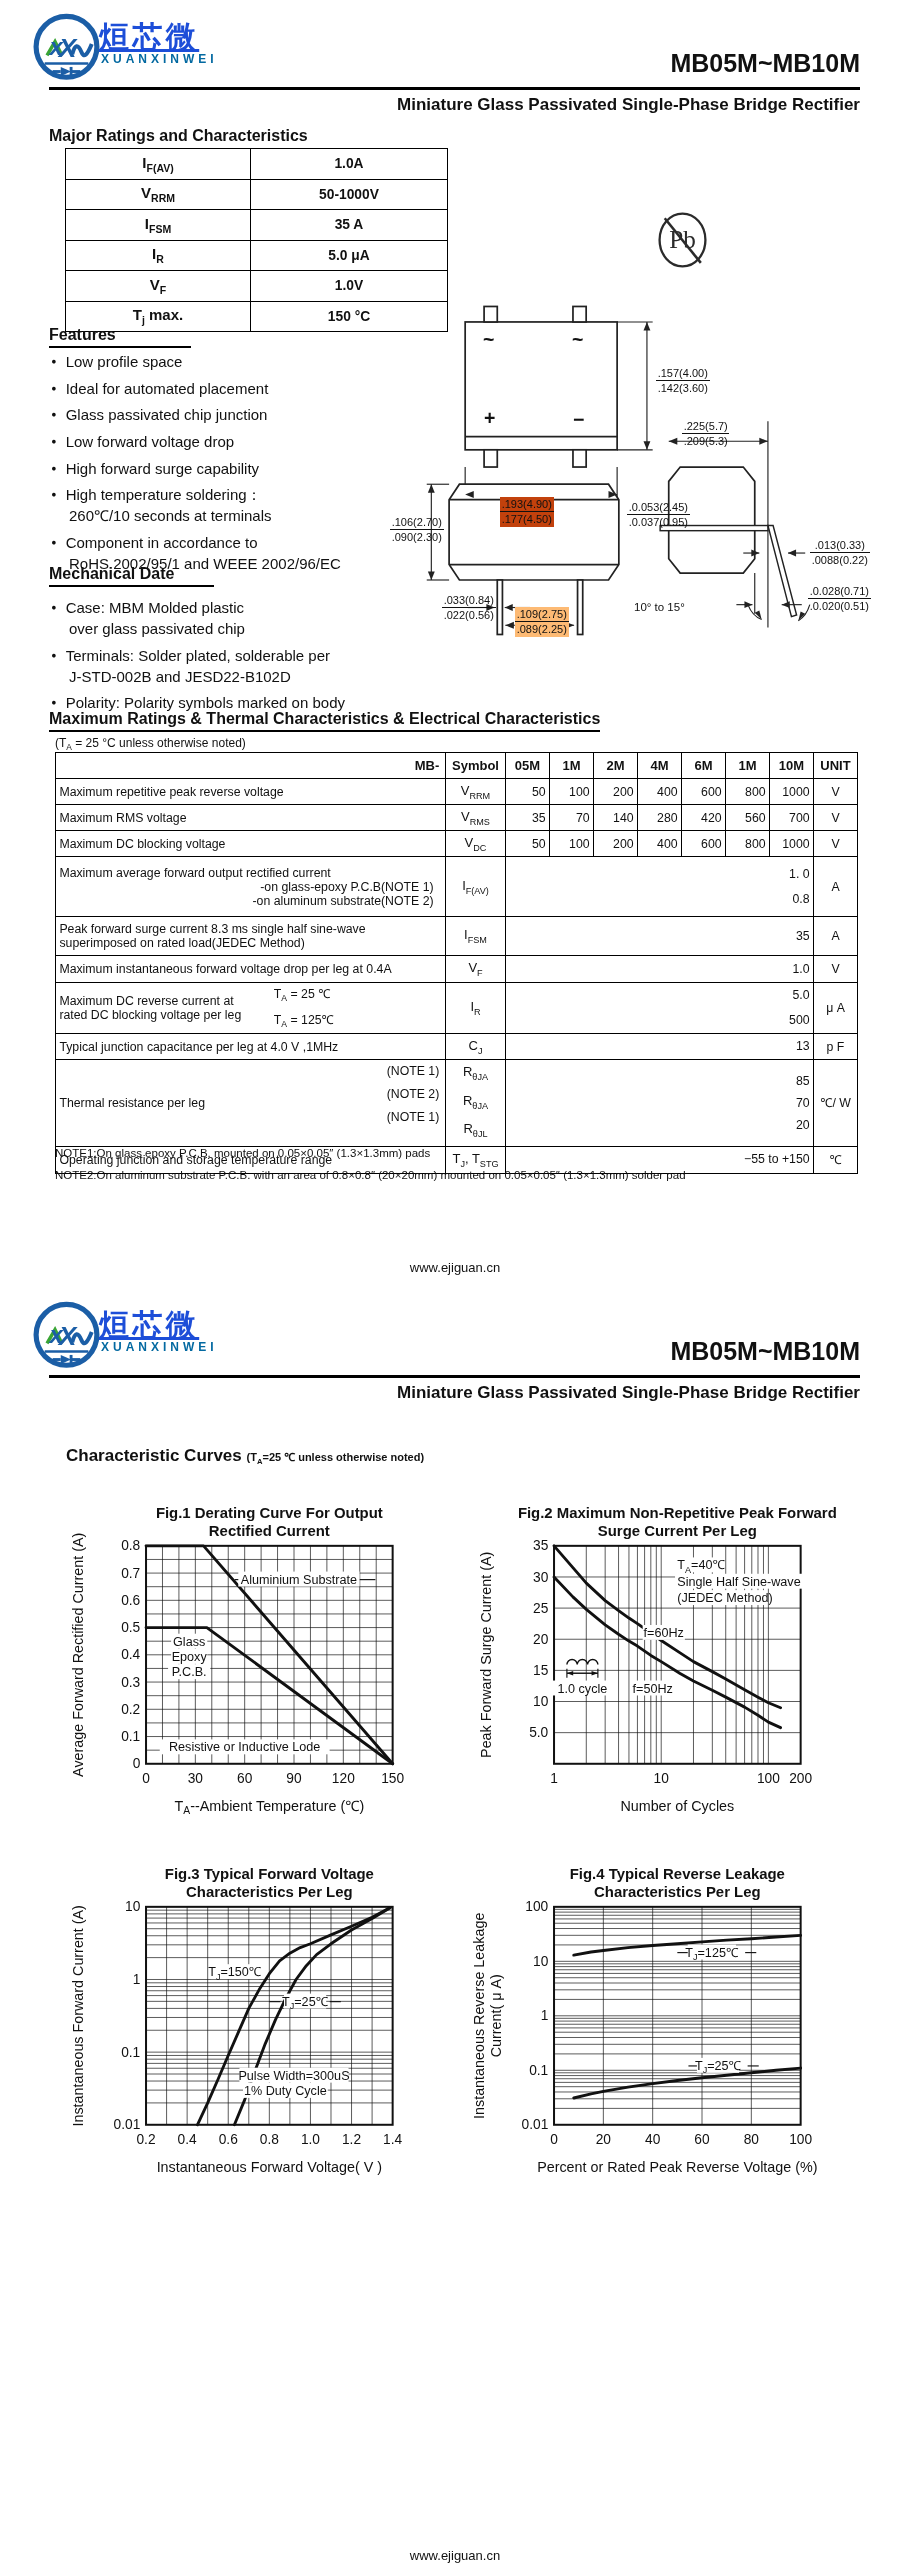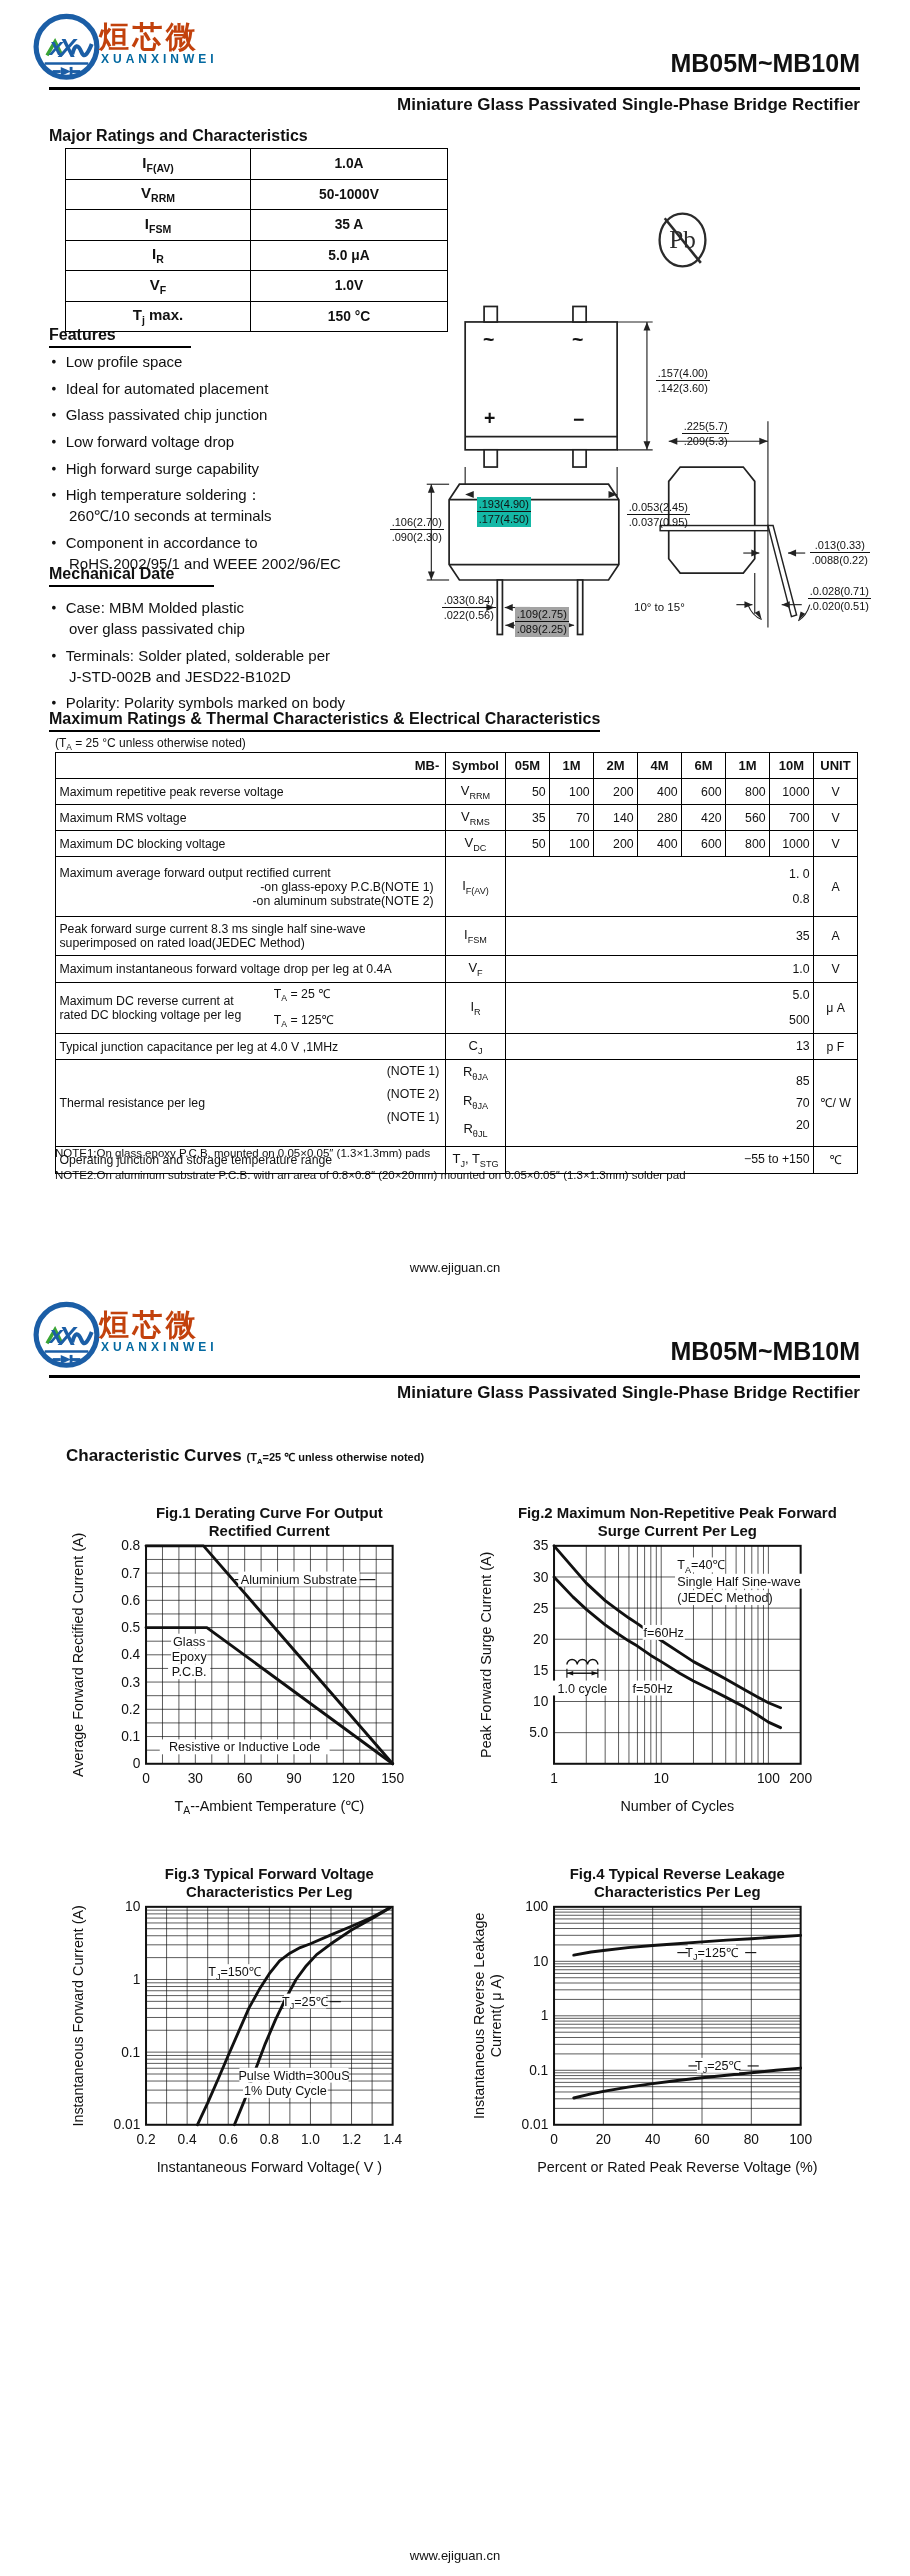--- a/index.html
+++ b/index.html
@@ -1,20 +1,20 @@
 <!DOCTYPE html>
 <html style="font-size:9.2px"><head>
 <meta charset="utf-8">
 <style>
   html,body{margin:0;padding:0;background:#fff;}
   body{width:910px;font-family:"Liberation Sans",sans-serif;color:#111;}
   .page{position:relative;width:910px;height:1288px;background:#fff;overflow:hidden;}
   .abs{position:absolute;}
   
-  .brand-cn{position:absolute;left:99px;top:17px;font-size:30px;font-weight:bold;letter-spacing:3.4px;color:#c2410c;}
+  .brand-cn{position:absolute;left:99px;top:17px;font-size:30px;font-weight:bold;letter-spacing:3.4px;color:#1d4ed8;text-decoration:underline;}
   .brand-en{position:absolute;left:101px;top:52px;font-size:12px;letter-spacing:4px;color:#0369a1;font-weight:bold;}
   .part-number{position:absolute;right:50px;top:49px;font-size:25px;font-weight:bold;}
   .head-rule{position:absolute;left:49px;top:87px;width:811px;height:2.9px;background:#000;}
   .subtitle{position:absolute;right:50px;top:95px;font-size:17px;font-weight:bold;}
   
   .h-plain{position:absolute;font-size:16px;font-weight:bold;}
   .h-under{position:absolute;font-size:16px;font-weight:bold;border-bottom:2.3px solid #000;padding-bottom:2.3px;}
   
   table{border-collapse:collapse;}
   .major-table{position:absolute;left:65px;top:148px;width:383px;}
@@ -274,37 +274,37 @@
 
   <div class="mark" style="left:483px;top:328px;">~</div>
   <div class="mark" style="left:572px;top:328px;">~</div>
   <div class="mark" style="left:484px;top:407px;">+</div>
   <div class="mark" style="left:573px;top:408px;">−</div>
 
   <div class="dim" style="left:656px;top:366px;">
     <span class="top">.157(4.00)</span>
       <span class="bot">.142(3.60)</span>
     </div>
-  <div class="dim" style="left:477px;top:497px;background:#14b8a6;">
+  <div class="dim" style="left:500px;top:497px;background:#c2410c;">
     <span class="top">.193(4.90)</span>
       <span class="bot">.177(4.50)</span>
     </div>
   <div class="dim" style="left:390px;top:515px;">
     <span class="top">.106(2.70)</span>
       <span class="bot">.090(2.30)</span>
     </div>
   <div class="dim" style="left:627px;top:500px;">
     <span class="top">.0.053(2.45)</span>
       <span class="bot">.0.037(0.95)</span>
     </div>
   <div class="dim" style="left:442px;top:593px;">
     <span class="top">.033(0.84)</span>
       <span class="bot">.022(0.56)</span>
     </div>
-  <div class="dim" style="left:515px;top:607px;background:#a3a3a3;">
+  <div class="dim" style="left:515px;top:607px;background:#fdba74;">
     <span class="top">.109(2.75)</span>
       <span class="bot">.089(2.25)</span>
     </div>
   <div class="dim" style="left:682px;top:419px;">
     <span class="top">.225(5.7)</span>
       <span class="bot">.209(5.3)</span>
     </div>
   <div class="dim" style="left:810px;top:538px;">
     <span class="top">.013(0.33)</span>
       <span class="bot">.0088(0.22)</span>

